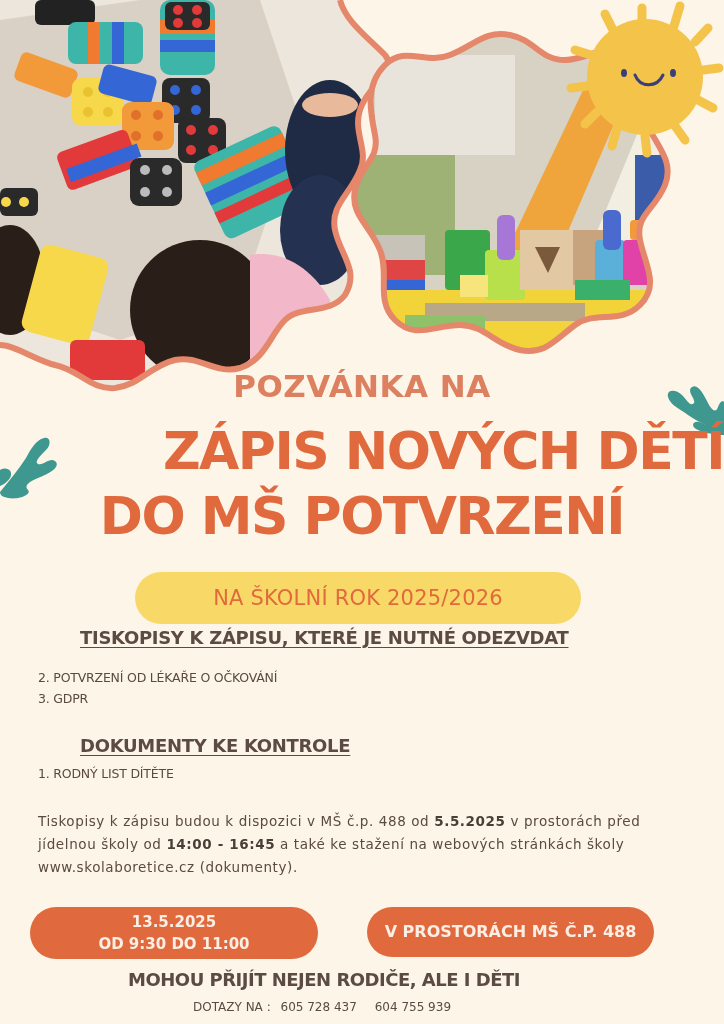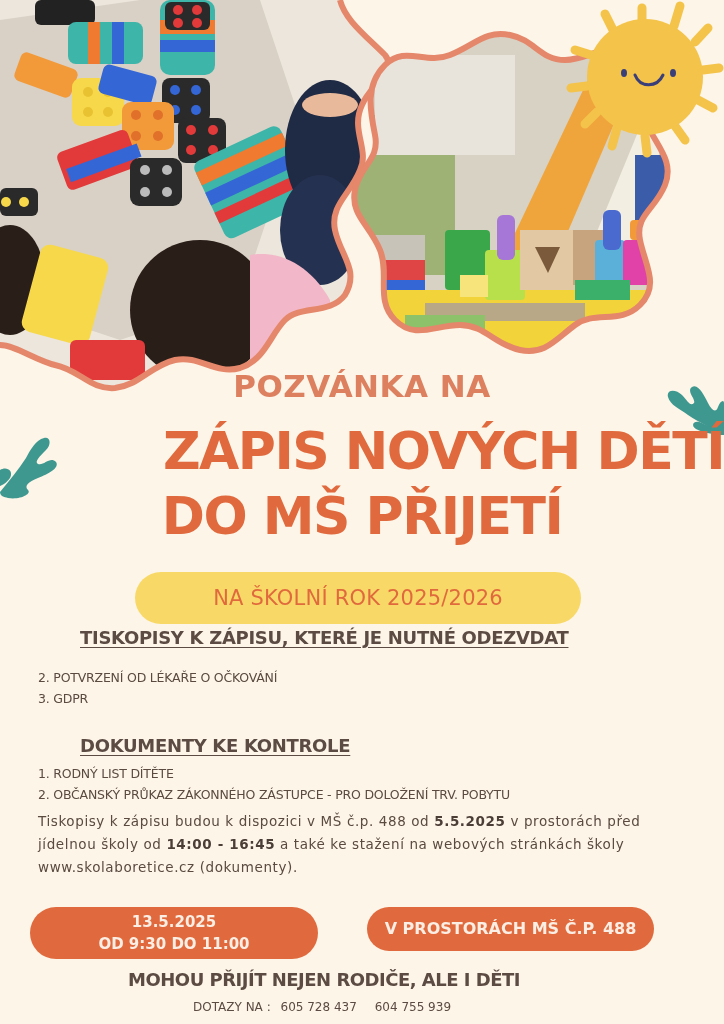--- a/index.html
+++ b/index.html
@@ -103,21 +103,21 @@
     color: #fbeee4;
     border-radius: 27px;
     display: flex; flex-direction: column; align-items: center; justify-content: center;
     font-family: "DejaVu Sans", sans-serif;
     font-weight: bold;
     font-size: 15px;
     line-height: 22px;
     text-align: center;
   }
   .pill-date { left: 30px; top: 907px; width: 288px; height: 52px; }
-  .pill-place { left: 367px; top: 907px; width: 287px; height: 44px; font-size: 16px; }
+  .pill-place { left: 367px; top: 907px; width: 287px; height: 50px; font-size: 16px; }
 
   .parents {
     left: 0; width: 648px; top: 969px;
     text-align: center;
     font-family: "DejaVu Sans", sans-serif;
     font-weight: bold;
     font-size: 18px;
     letter-spacing: -0.5px;
     color: #5b4b43;
   }
@@ -278,36 +278,35 @@
 </div>
 <div class="abs leaf leaf-right">
   <svg width="64" height="60" viewBox="0 0 64 60">
     <path d="M64,50 C54,44 40,38 28,30 C20,24 10,20 8,12 C6,4 16,4 22,10 C28,16 30,22 34,18 C36,14 26,6 32,2 C38,-2 44,10 48,18 C52,26 56,28 58,22 C60,16 64,14 64,18 Z" fill="#3f9890"></path>
     <path d="M64,50 C56,50 44,48 36,44 C30,40 34,34 42,38 C50,42 58,44 64,40 Z" fill="#3f9890"></path>
   </svg>
 </div>
 
 <div class="abs invite">POZVÁNKA NA</div>
 <div class="abs title title-1">ZÁPIS NOVÝCH DĚTÍ</div>
-<div class="abs title title-2">DO MŠ PŘIJETÍ</div>
+<div class="abs title title-2">DO MŠ POTVRZENÍ</div>
 
 <div class="abs year-pill">
   <span>NA ŠKOLNÍ ROK 2025/2026</span>
 </div>
 
 <div class="abs section-head sec1">TISKOPISY K ZÁPISU, KTERÉ JE NUTNÉ ODEZVDAT</div>
 <ul class="abs list list1">
   <li>2. POTVRZENÍ OD LÉKAŘE O OČKOVÁNÍ</li>
   <li>3. GDPR</li>
 </ul>
 
 <div class="abs section-head sec2">DOKUMENTY KE KONTROLE</div>
 <ul class="abs list list2">
   <li>1. RODNÝ LIST DÍTĚTE</li>
-  <li>2. OBČANSKÝ PRŮKAZ ZÁKONNÉHO ZÁSTUPCE - PRO DOLOŽENÍ TRV. POBYTU</li>
 </ul>
 
 <p class="abs info"><span>Tiskopisy k zápisu budou k dispozici v MŠ č.p. 488 od </span><b>5.5.2025</b><span> v prostorách před jídelnou školy od </span><b>14:00 - 16:45</b><span> a  také ke stažení na webových stránkách školy www.skolaboretice.cz (dokumenty).</span></p>
 
 <div class="abs pill pill-date">
   <span>13.5.2025</span>
   <span>OD 9:30 DO 11:00</span>
 </div>
 <div class="abs pill pill-place">
   <span>V PROSTORÁCH MŠ Č.P. 488</span>

